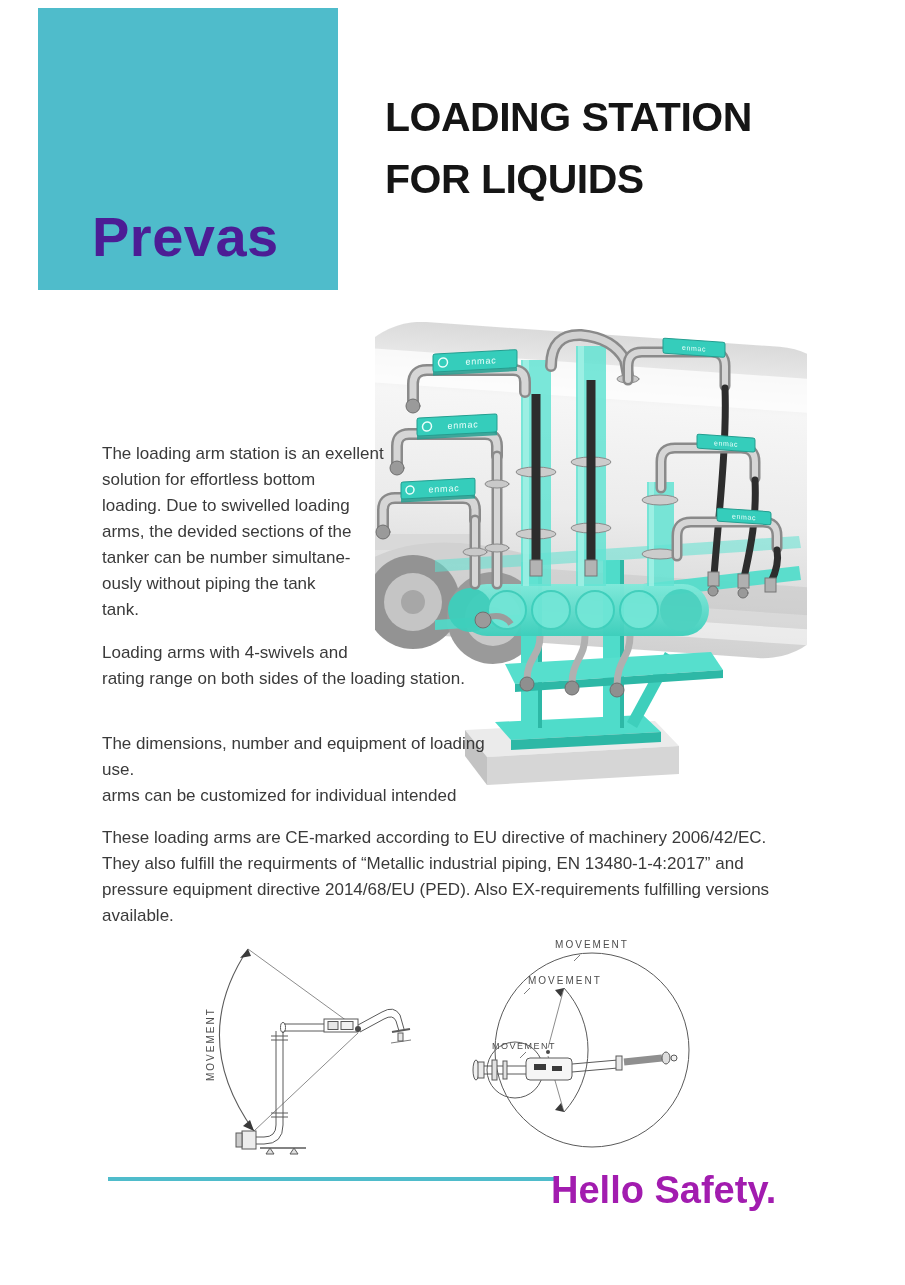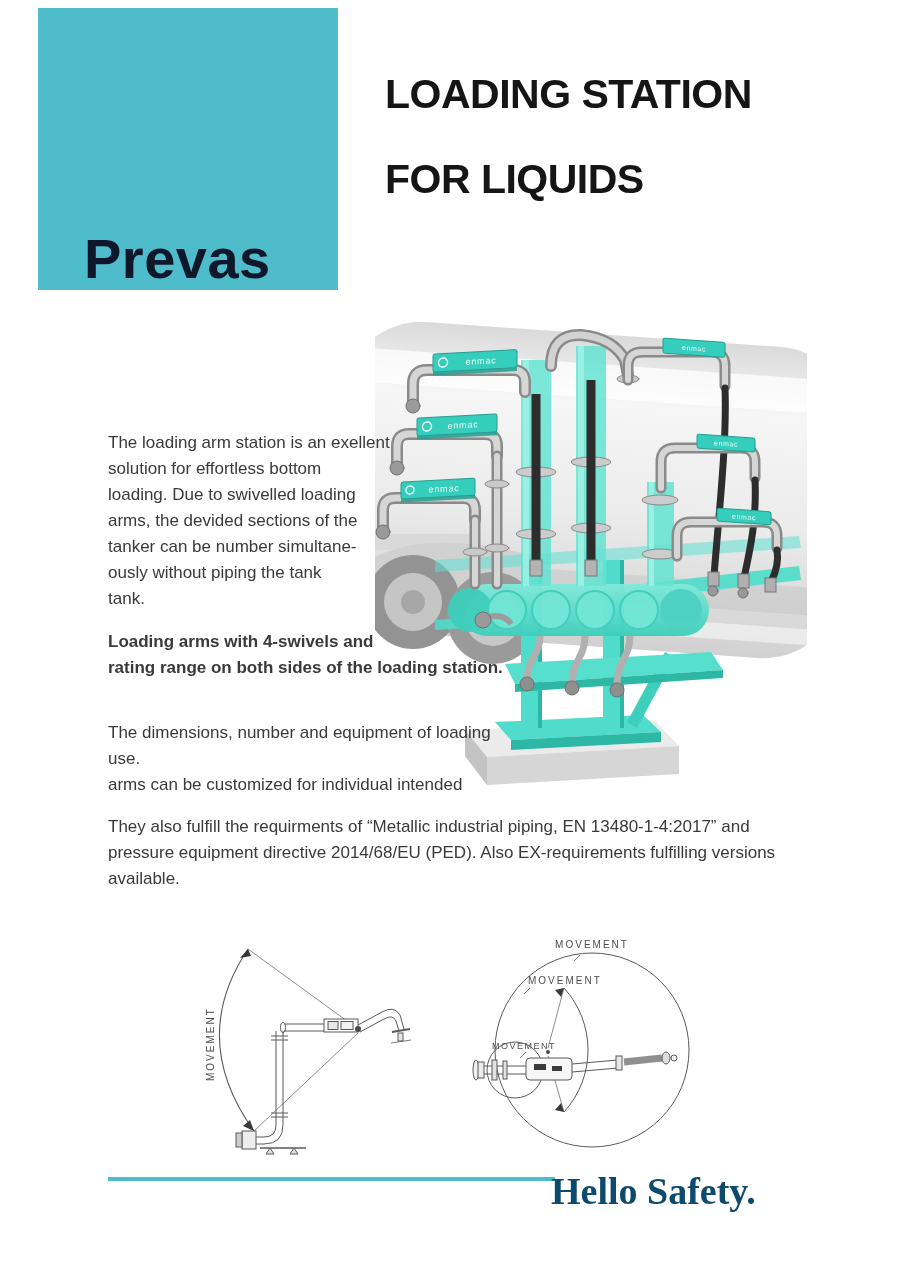--- a/index.html
+++ b/index.html
@@ -1,43 +1,43 @@
 <!DOCTYPE html>
 <html><head>
 <meta charset="utf-8">
 <style>
   html,body{margin:0;padding:0;background:#ffffff;}
   .page{position:relative;width:905px;height:1285px;background:#ffffff;overflow:hidden;
         font-family:"Liberation Sans",sans-serif;}
   
   .logo-block{position:absolute;left:38px;top:8px;width:300px;height:282px;background:#4FBCCB;}
-  .logo-text{position:absolute;left:46px;top:196px;color:#0f172a;font-size:56px;font-weight:bold;
-             letter-spacing:0.5px;margin-top:22px;}
+  .logo-text{position:absolute;left:54px;top:196px;color:#4c1d95;font-size:56px;font-weight:bold;
+             letter-spacing:0.5px;}
   
   .title-line{position:absolute;left:385px;font-size:41px;font-weight:bold;color:#151515;
               letter-spacing:-0.5px;white-space:nowrap;}
-  .title-1{top:71px;}
+  .title-1{top:94px;}
   .title-2{top:156px;}
   
-  .para{position:absolute;left:108px;color:#3a3a3a;font-size:17px;line-height:26px;}
+  .para{position:absolute;left:102px;color:#3a3a3a;font-size:17px;line-height:26px;margin-top:11px;}
   .para div{white-space:nowrap;height:26px;}
   .p1{top:430px;}
-  .p2{top:629px;font-weight:bold;}
+  .p2{top:629px;}
   .p3{top:720px;}
   .p4{top:814px;}
   
   .hero{position:absolute;left:375px;top:322px;width:432px;height:475px;overflow:hidden;}
   
   .diagram-left{position:absolute;left:172px;top:933px;width:262px;height:228px;}
   .diagram-right{position:absolute;left:468px;top:928px;width:252px;height:238px;}
   .diag-label{font-family:"Liberation Sans",sans-serif;font-size:10px;letter-spacing:2px;fill:#4d4d4d;}
   
   .footer-rule{position:absolute;left:108px;top:1177px;width:447px;height:4px;background:#4FBCCB;}
-  .tagline{position:absolute;left:551px;top:1169px;font-family:Liberation Serif, serif;
-           font-size:38px;font-weight:bold;color:#0c4a6e;white-space:nowrap;}
+  .tagline{position:absolute;left:551px;top:1169px;font-family:Liberation Sans, sans-serif;
+           font-size:38px;font-weight:bold;color:#a21caf;white-space:nowrap;}
   .enmac-label{font-family:"Liberation Sans",sans-serif;font-size:9px;letter-spacing:0.8px;fill:#eafffb;}
   .enmac-label-sm{font-family:"Liberation Sans",sans-serif;font-size:7px;letter-spacing:0.6px;fill:#eafffb;}
 </style>
 </head>
 <body>
 
 <div class="page">
 
   <div class="logo-block">
     <div class="logo-text">Prevas</div>
@@ -239,20 +239,21 @@
     <div>rating range on both sides of the loading station.</div>
   </div>
 
   <div class="para p3">
     <div>The dimensions, number and equipment of loading</div>
     <div>use.</div>
     <div>arms can be customized for individual intended</div>
   </div>
 
   <div class="para p4">
+    <div>These loading arms are CE-marked according to EU directive of machinery 2006/42/EC.</div>
     <div>They also fulfill the requirments of “Metallic industrial piping, EN 13480-1-4:2017” and</div>
     <div>pressure equipment directive 2014/68/EU (PED). Also EX-requirements fulfilling versions</div>
     <div>available.</div>
   </div>
 
   <div class="diagram-left">
     <svg width="262" height="228" viewBox="0 0 262 228">
       <g fill="none" stroke="#5a5a5a" stroke-width="1.1">
         <path d="M 76 16 Q 16 106 82 198"></path>
         <line x1="76" y1="16" x2="186" y2="96" stroke-width="0.7"></line>

